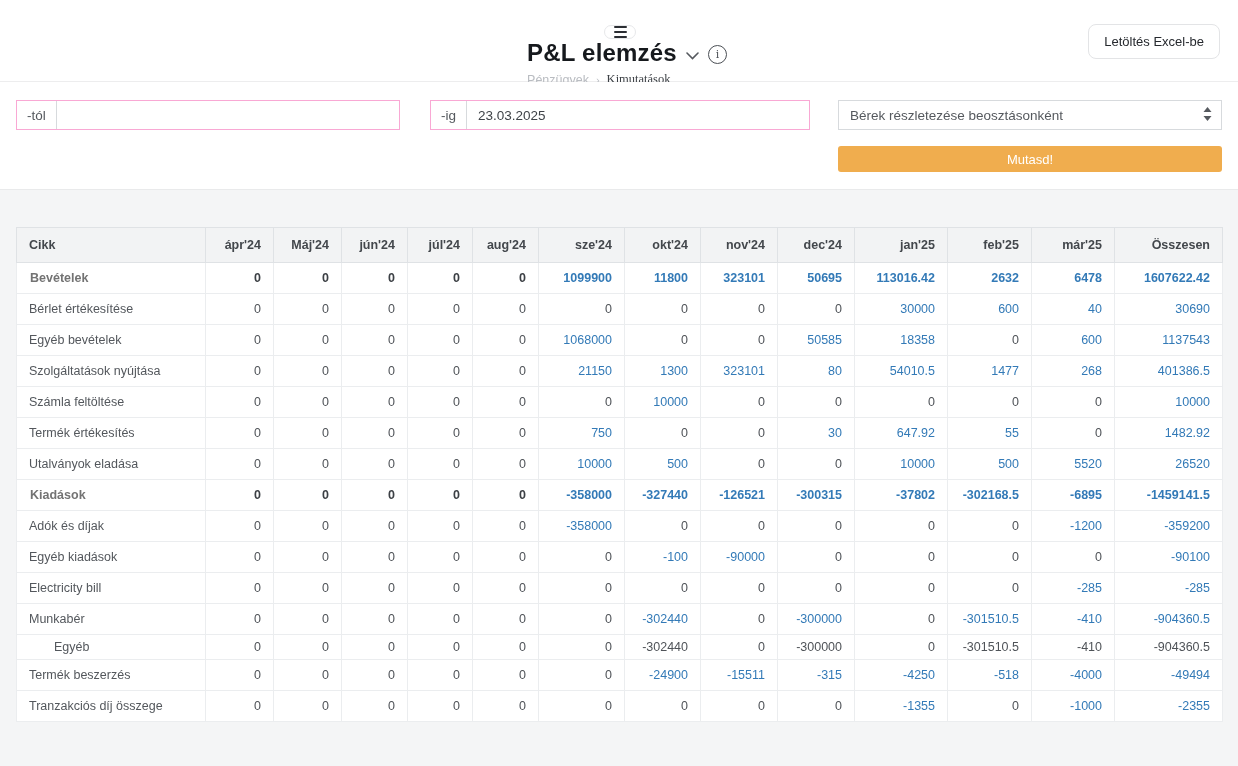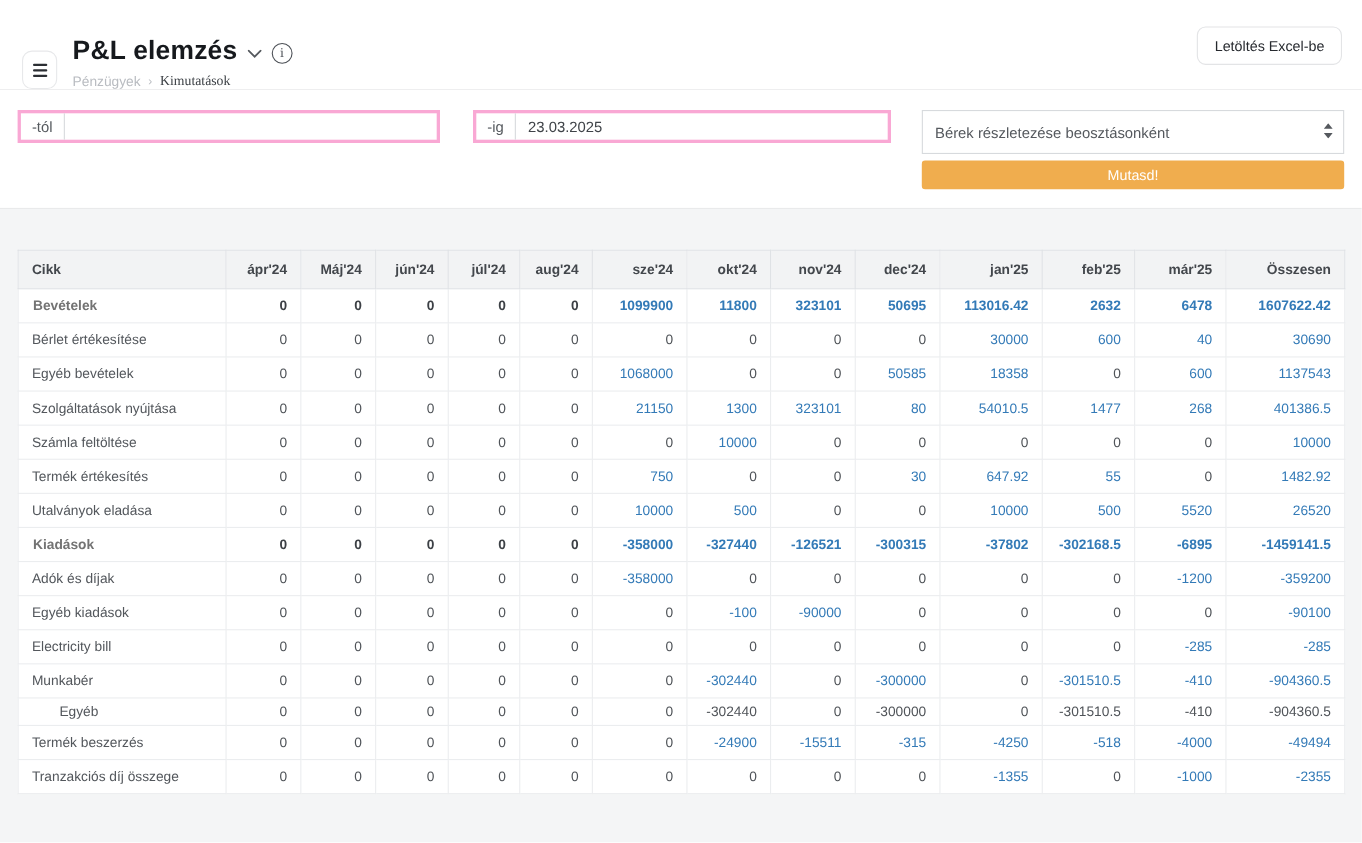--- a/index.html
+++ b/index.html
@@ -9,23 +9,24 @@
     background: #ffffff;
     color: #3f4348;
   }
 
   
   .topbar {
     height: 82px;
     background: #fff;
     border-bottom: 1px solid #ededee;
     display: flex;
-    align-items: flex-end;
+    align-items: center;
     padding: 22px 18px 0 20px;
     position: relative;
+    flex-direction: column;
   }
   .menu-btn {
     width: 32px; height: 35px;
     border: 1px solid #e7e8ea;
     border-radius: 9px;
     background: #fff;
     display: flex; align-items: center; justify-content: center;
     flex-direction: column; gap: 3px;
     cursor: pointer;
     margin-top: 3px;
@@ -56,40 +57,40 @@
   .filterbar {
     background: #fff;
     border-bottom: 1px solid #e9eaeb;
     height: 108px;
     padding: 18px 16px 0 16px;
     position: relative;
   }
   .filter-row { display: flex; }
   .input-group {
     display: flex; align-items: stretch;
-    border: 3px solid #f9a8d4;
+    border: 1px solid #f9a8d4;
     height: 30px; background: #fff;
   }
   .ig-from { width: 384px; }
   .ig-to   { width: 380px; margin-left: 30px; }
   .ig-label {
     display: flex; align-items: center;
     padding: 0 10px;
     border-right: 1px solid #d7dadd;
     font-size: 13.5px; color: #55595e;
     white-space: nowrap;
   }
   .ig-input {
     flex: 1; border: none; outline: none;
     padding: 0 11px; font-size: 13.5px; color: #3f4348;
     font-family: inherit; background: transparent;
   }
   .select-box {
     margin-left: auto;
-    width: 384px; height: 40px;
+    width: 384px; height: 30px;
     border: 1px solid #d7dadd;
     display: flex; align-items: center;
     padding: 0 9px 0 11px;
     font-size: 13.5px; color: #55595e;
     cursor: pointer; background: #fff;
   }
   .select-box .sel-text { flex: 1; }
   .show-btn {
     position: absolute; right: 16px; top: 64px;
     width: 384px; height: 26px;

